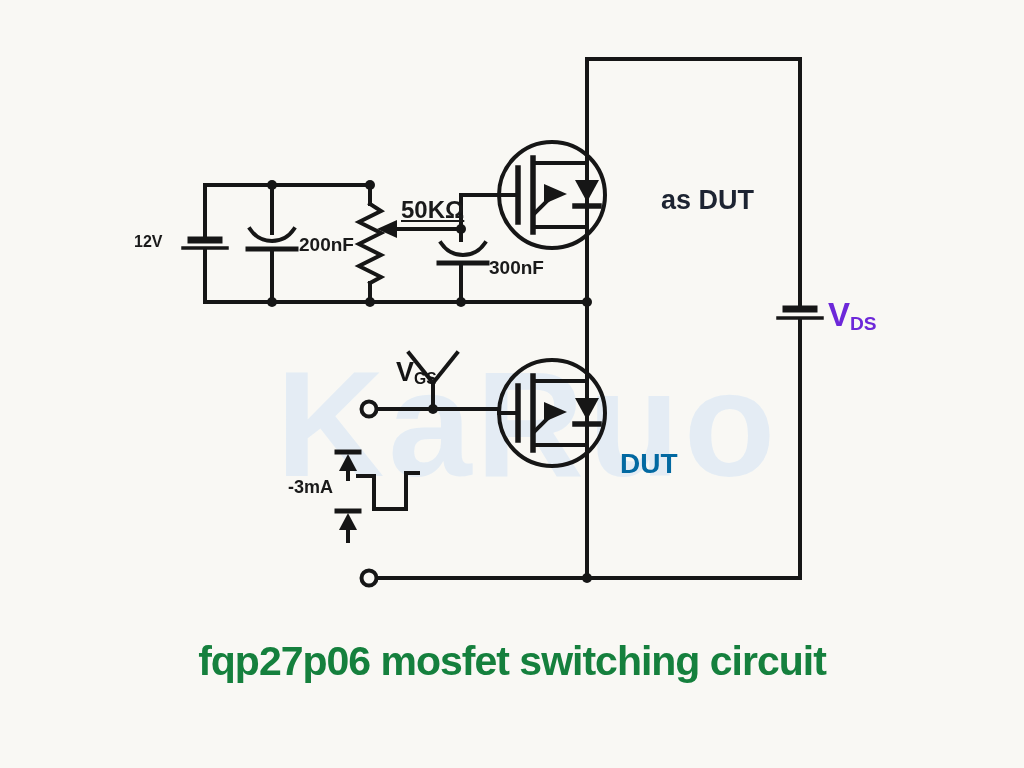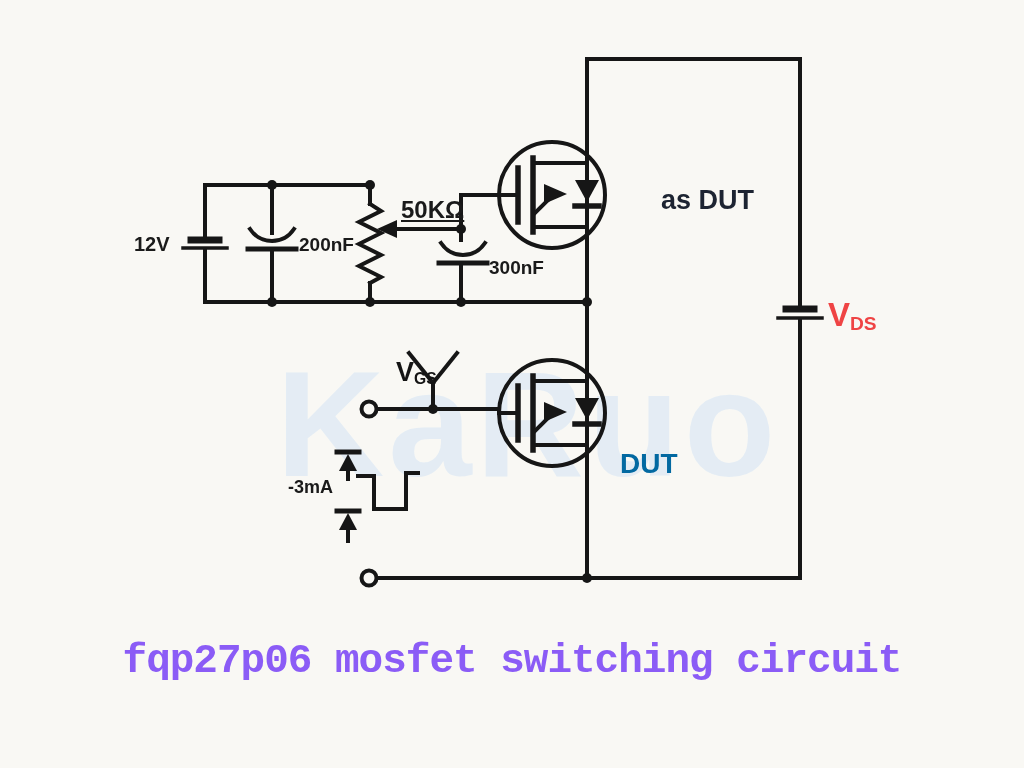--- a/index.html
+++ b/index.html
@@ -13,37 +13,37 @@
     position:absolute; left:276px; top:338px;
     font-size:150px; font-weight:700; letter-spacing:4px;
     color:#dde9f5; opacity:0.75; z-index:0; user-select:none;
     font-family:"Liberation Sans", sans-serif;
   }
   svg.circuit { position:absolute; left:0; top:0; z-index:1; }
   .lbl {
     position:absolute; z-index:2; color:#1a1a1a; font-weight:700;
     white-space:nowrap; font-family:"Liberation Sans", sans-serif;
   }
-  .lbl-12v   { left:134px; top:233px; font-size:20px; }
+  .lbl-12v   { left:134px; top:233px; font-size:16px; }
   .lbl-200nf { left:299px; top:234px; font-size:19px; }
   .lbl-50k   { left:401px; top:196px; font-size:24px;text-decoration:underline; }
   .lbl-300nf { left:489px; top:257px; font-size:19px; }
   .lbl-3ma   { left:288px; top:477px; font-size:18px; }
   .lbl-sametype {
     left:615px; top:155px; width:185px; text-align:center;
     font-size:27px; line-height:30px; color:#1d2432;
   }
   .lbl-dut { left:620px; top:448px; font-size:28px; color:#0369a1; }
   .lbl-vgs { left:396px; top:321px; font-size:27px; color:#141414;margin-top:36px; }
-  .lbl-vds { left:828px; top:296px; font-size:33px; color:#ef4444; }
+  .lbl-vds { left:828px; top:296px; font-size:33px; color:#6d28d9; }
   .sub { font-size:0.58em; vertical-align:-0.22em; font-weight:700; }
   .title {
     position:absolute; left:0; top:638px; width:1024px; z-index:2;
-    text-align:center; font-size:41px; font-weight:700; color:#8b5cf6;
-    letter-spacing:-1px; font-family:Liberation Mono, monospace;
+    text-align:center; font-size:41px; font-weight:700; color:#15803d;
+    letter-spacing:-1px; font-family:Liberation Sans, sans-serif;
   }
 </style>
 </head>
 <body>
 
 <div class="canvas">
 
   <div class="watermark">KaRuo</div>
 
   <svg class="circuit" width="1024" height="630" viewBox="0 0 1024 630">

